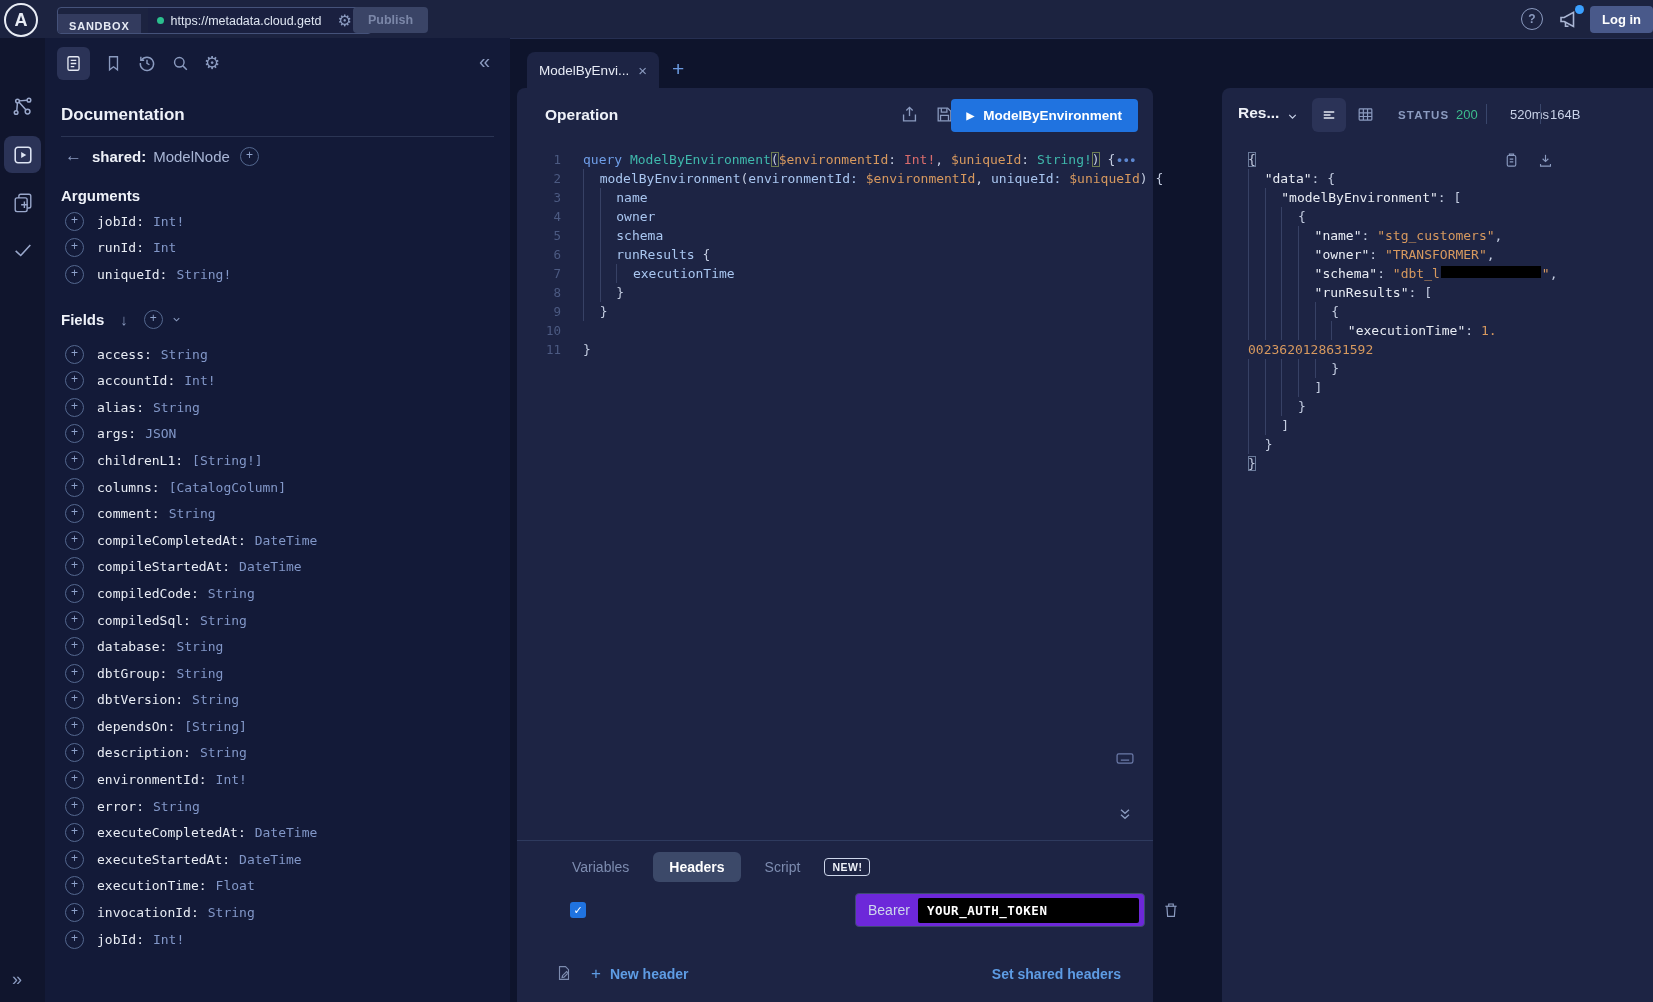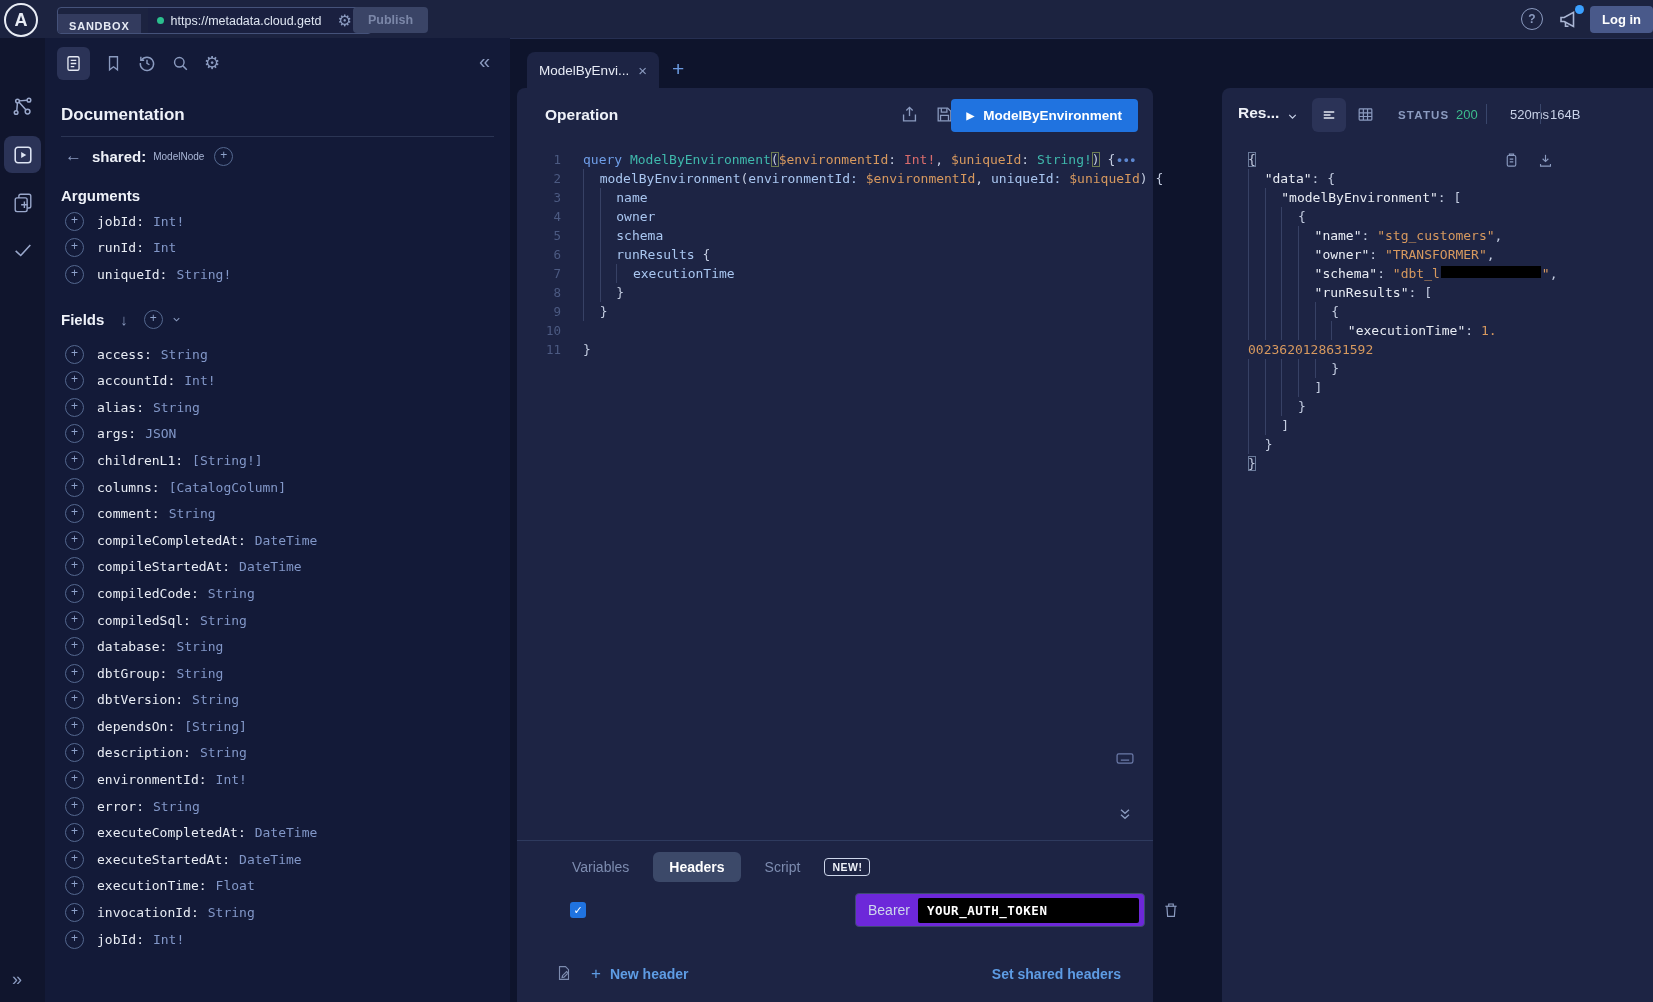--- a/index.html
+++ b/index.html
@@ -32,21 +32,21 @@
   
   .docp{position:absolute;left:45px;top:38px;width:465px;bottom:0;background:#131a38;overflow:hidden;}
   .doc-toolbar{height:50px;display:flex;align-items:center;padding-left:12px;gap:14px;position:relative;}
   .tpill{width:33px;height:33px;background:#2b3357;border-radius:6px;display:flex;align-items:center;justify-content:center;}
   .collapse-l{position:absolute;right:20px;top:12px;color:#8b9bc0;font-size:20px;}
   .doc-title{margin:17px 16px 0;color:#eef1f8;font-size:17px;font-weight:bold;}
   .doc-hr{margin:11px 16px 0;border:none;border-top:1px solid #2b3554;}
   .crumb{display:flex;align-items:center;gap:10px;padding:9px 16px 0 20px;}
   .back{color:#8b9bc0;font-size:17px;}
   .crumb-kind{color:#eef1f8;font-weight:bold;font-size:15px;}
-  .crumb-type{color:#a9b6d6;font-size:10px;}
+  .crumb-type{color:#a9b6d6;font-size:15px;}
   .sec-title{margin:21px 16px 4px;color:#eef1f8;font-size:15px;font-weight:bold;}
   .fields-head{margin:22px 16px 12px;display:flex;align-items:center;gap:16px;}
   .sortdn{color:#8b9bc0;font-size:15px;}
   .doc-row{height:26.6px;display:flex;align-items:center;padding-left:20px;gap:13px;}
   .cplus{width:17px;height:17px;flex:none;border:1.2px solid #54688f;border-radius:50%;color:#8fa3cc;
     font-size:12px;line-height:15px;text-align:center;}
   .dname{color:#e8ecf4;font-family:"DejaVu Sans Mono",monospace;font-size:13px;}
   .dtype{color:#8297c8;font-family:"DejaVu Sans Mono",monospace;font-size:13px;margin-left:-4px;}
   
   .edtab{position:absolute;left:527px;top:52px;height:36px;width:132px;background:#1d2444;border-radius:8px 8px 0 0;

